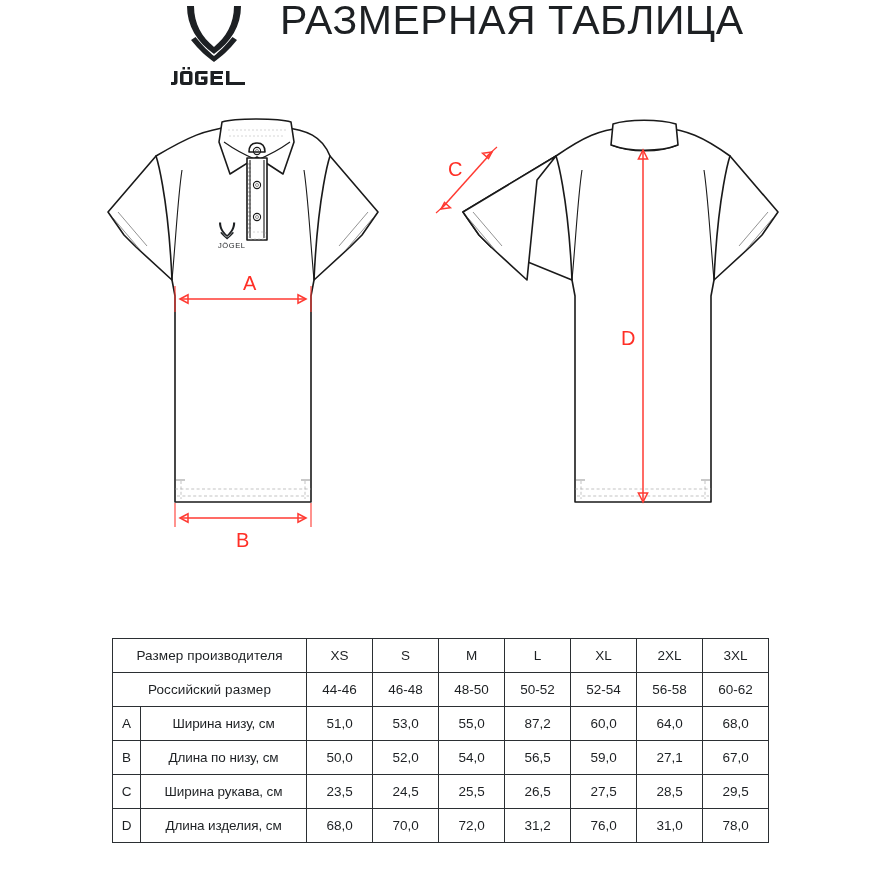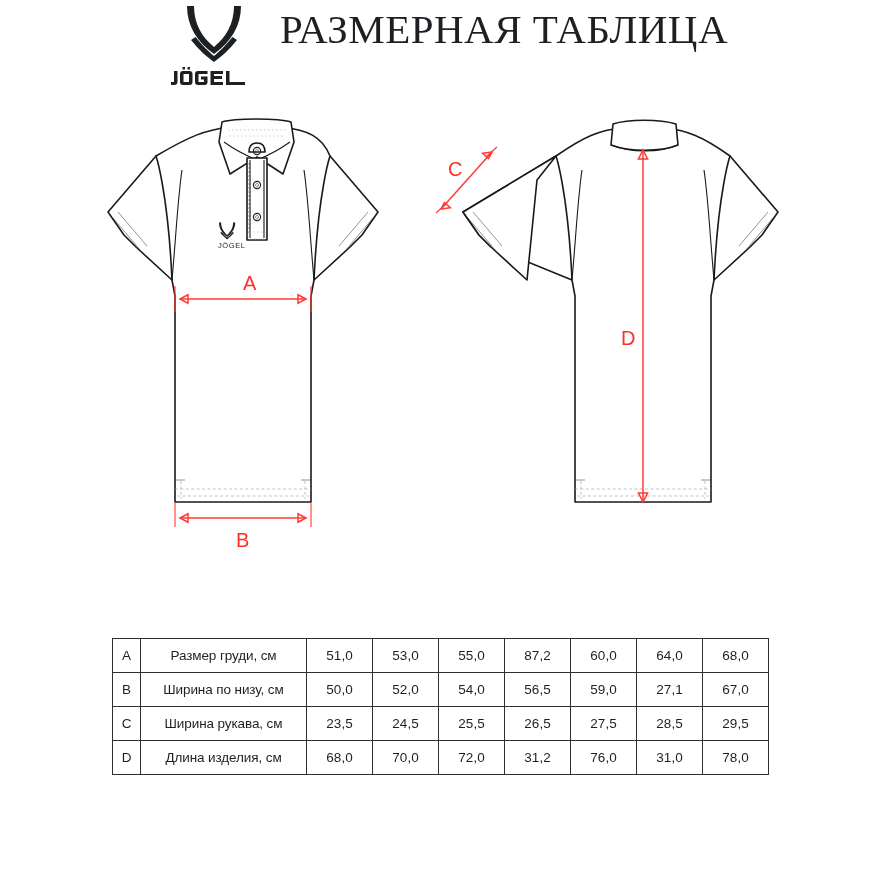--- a/index.html
+++ b/index.html
@@ -33,26 +33,24 @@
   }
   #logo-mark { display: block; }
   #logo-word {
     display: block;
     margin-top: 1px;
   }
   #page-title {
     margin-left: 20px;
     font-size: 41px;
     line-height: 1;
-    padding-top: 9px;
     font-weight: 400;
     letter-spacing: 0.5px;
     color: #1d2023;
     white-space: nowrap;
-    font-family: Liberation Serif, serif;
   }
 
   
   #illustrations {
     position: absolute;
     left: 0; top: 100px;
     width: 875px; height: 500px;
   }
   #illustrations svg { display: block; }
 
@@ -309,38 +307,58 @@
       <col class="col-size">
         <col class="col-size">
         <col class="col-size">
         <col class="col-size">
       <col class="col-size">
         <col class="col-size">
         <col class="col-size">
     </colgroup>
     <tbody>
 
-
+      <tr>
+        <th class="hdr-span" colspan="2">Размер производителя</th>
+        <th class="hdr-size">XS</th>
+        <th class="hdr-size">S</th>
+        <th class="hdr-size">M</th>
+        <th class="hdr-size">L</th>
+        <th class="hdr-size">XL</th>
+        <th class="hdr-size">2XL</th>
+        <th class="hdr-size">3XL</th>
+      </tr>
+
+      <tr>
+        <th class="hdr-span" colspan="2">Российский размер</th>
+        <td class="val">44-46</td>
+        <td class="val">46-48</td>
+        <td class="val">48-50</td>
+        <td class="val">50-52</td>
+        <td class="val">52-54</td>
+        <td class="val">56-58</td>
+        <td class="val">60-62</td>
+      </tr>
 
 
       <tr>
         <td class="row-letter">A</td>
-        <td class="row-desc">Размер груди, см</td>
+        <td class="row-desc">Ширина низу, см</td>
         <td class="val">51,0</td>
         <td class="val">53,0</td>
         <td class="val">55,0</td>
         <td class="val">87,2</td>
         <td class="val">60,0</td>
         <td class="val">64,0</td>
         <td class="val">68,0</td>
       </tr>
 
       <tr>
         <td class="row-letter">B</td>
-        <td class="row-desc">Ширина по низу, см</td>
+        <td class="row-desc">Длина по низу, см</td>
         <td class="val">50,0</td>
         <td class="val">52,0</td>
         <td class="val">54,0</td>
         <td class="val">56,5</td>
         <td class="val">59,0</td>
         <td class="val">27,1</td>
         <td class="val">67,0</td>
       </tr>
 
       <tr>

